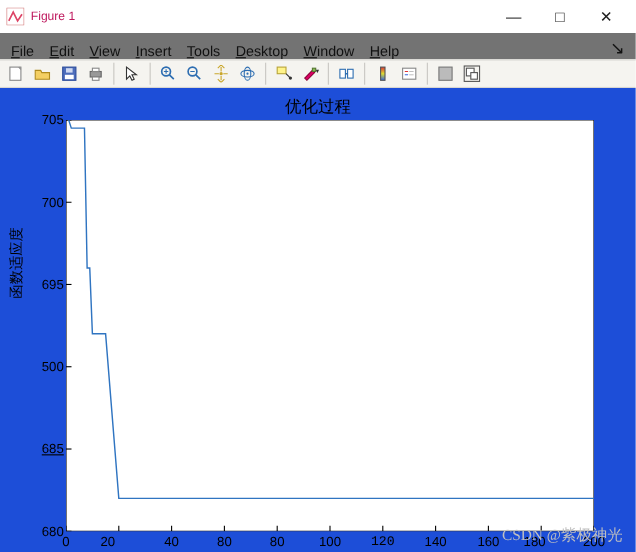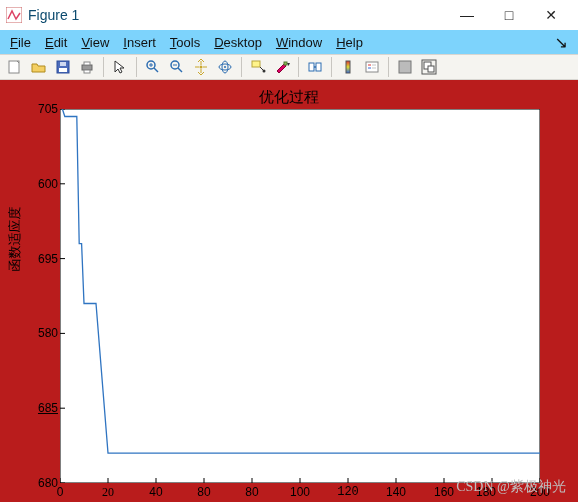--- a/index.html
+++ b/index.html
@@ -1,29 +1,29 @@
 <!DOCTYPE html>
 <html><head>
 <meta charset="utf-8">
 <style>
   * { box-sizing: border-box; margin: 0; padding: 0; }
   body { font-family: "Segoe UI", Tahoma, sans-serif; font-size: 12px; background: #fff; width: 578px; height: 502px; overflow: hidden; position: relative; }
   .titlebar { height: 30px; display: flex; align-items: center; padding: 0 6px; background: #fff; }
   .titlebar .logo { width: 16px; height: 16px; margin-right: 6px; display:inline-block;}
-  .titlebar .title { flex: 1; font-size: 14px; color: #0c4a6e; }
+  .titlebar .title { flex: 1; font-size: 11px; color: #be185d; }
   .win-btns { display: flex; gap: 0; }
   .win-btn { width: 42px; height: 28px; display:flex; align-items:center; justify-content:center; color:#222; font-size:14px; }
-  .menubar { height: 24px; display: flex; align-items: center; gap: 14px; padding: 0 10px; font-size: 13px; color: #111; background:#7dd3fc; }
+  .menubar { height: 24px; display: flex; align-items: flex-end; gap: 14px; padding: 0 10px; font-size: 13px; color: #111; background:#737373; }
   .menubar .menu-item span.ul { text-decoration: underline; }
   .menubar .menu-item { cursor: default; }
   .menubar .extra { margin-left: auto; font-size: 16px; }
   .toolbar { height: 26px; background: #f5f4f0; border-top:1px solid #d8d6d1; border-bottom:1px solid #d8d6d1; display:flex; align-items:center; padding: 0 4px; gap:2px; }
   .toolbar .sep { width:1px; height:20px; background:#c8c6c1; margin:0 3px; }
   .tool-btn { width:22px; height:22px; display:flex; align-items:center; justify-content:center; border:1px solid transparent; border-radius:2px; }
-  .chart-area { background:#b91c1c; position:relative; height: calc(502px - 30px - 24px - 26px); padding: 8px 10px 4px 10px; }
+  .chart-area { background:#1d4ed8; position:relative; height: calc(502px - 30px - 24px - 26px); padding: 8px 10px 4px 10px; }
   .plot-title { text-align:center; font-family: "SimSun","Microsoft YaHei",serif; font-size:15px; color:#000; margin-bottom:2px; }
   .plot-wrapper { position:relative; height: calc(100% - 20px); }
   .ylabel { position:absolute; left:-4px; top:50%; transform: rotate(-90deg) translateX(50%); transform-origin:left top; font-family:"SimSun","Microsoft YaHei",serif; font-size:13px; white-space:nowrap; }
   .axes-svg { position:absolute; left:50px; top:0; }
   .ytick-label { position:absolute; right: calc(100% - 48px); font-size:12px; color:#000; transform: translateY(-50%); text-align: center; }
   .xtick-label { position:absolute; font-size:12px; color:#000; transform: translateX(-50%); }
   .watermark { position:absolute; right:12px; bottom:6px; color:#bfbfbf; font-size:14px; font-family:"SimSun","Microsoft YaHei",serif; }
 </style>
 </head>
 <body>
@@ -175,35 +175,35 @@
         <rect x="7" y="7" width="6" height="6" fill="#fff" stroke="#555"></rect>
       </svg>
     </div>
   </div>
 
 <div class="chart-area">
   <div class="plot-title">优化过程</div>
   <div class="plot-wrapper" id="plot-wrapper">
     <div class="ylabel">函数适应度</div>
   <div class="xtick-label" style="left: 50px; top: 376px;">0</div>
-      <div class="xtick-label" style="left: 98px; top: 376px; font-family: Liberation Serif, serif;">20</div>
+      <div class="xtick-label" style="left: 88px; top: 376px;">20</div>
       <div class="xtick-label" style="left: 146px; top: 376px; text-align: center;">40</div>
       <div class="xtick-label" style="left: 194px; top: 376px;">80</div>
       <div class="xtick-label" style="left: 242px; top: 376px;">80</div>
       <div class="xtick-label" style="left: 290px; top: 376px;">100</div>
       <div class="xtick-label" style="left: 338px; top: 376px; font-family: Liberation Mono, monospace;">120</div>
       <div class="xtick-label" style="left: 386px; top: 376px;">140</div>
       <div class="xtick-label" style="left: 434px; top: 376px;">160</div>
       <div class="xtick-label" style="left: 476px; top: 376px;">180</div>
       <div class="xtick-label" style="left: 530px; top: 376px;">200</div>
       <div class="ytick-label" style="top: 374px;">680</div>
       <div class="ytick-label" style="top: 299.2px; text-decoration: underline;">685</div>
-      <div class="ytick-label" style="top: 224.4px;">580</div>
+      <div class="ytick-label" style="top: 224.4px;">500</div>
       <div class="ytick-label" style="top: 149.6px;">695</div>
-      <div class="ytick-label" style="top: 74.8px;">600</div>
+      <div class="ytick-label" style="top: 74.8px;">700</div>
       <div class="ytick-label" style="top: 0px;">705</div>
       <svg class="axes-svg" width="480" height="374">
         <rect x="0" y="0" width="480" height="374" fill="#fff" stroke="#000" stroke-width="1"></rect>
         <line x1="0" x2="0" y1="374" y2="369" stroke="#000"></line>
         <line x1="48" x2="48" y1="374" y2="369" stroke="#000"></line>
         <line x1="96" x2="96" y1="374" y2="369" stroke="#000"></line>
         <line x1="144" x2="144" y1="374" y2="369" stroke="#000"></line>
         <line x1="192" x2="192" y1="374" y2="369" stroke="#000"></line>
         <line x1="240" x2="240" y1="374" y2="369" stroke="#000"></line>
         <line x1="288" x2="288" y1="374" y2="369" stroke="#000"></line>

